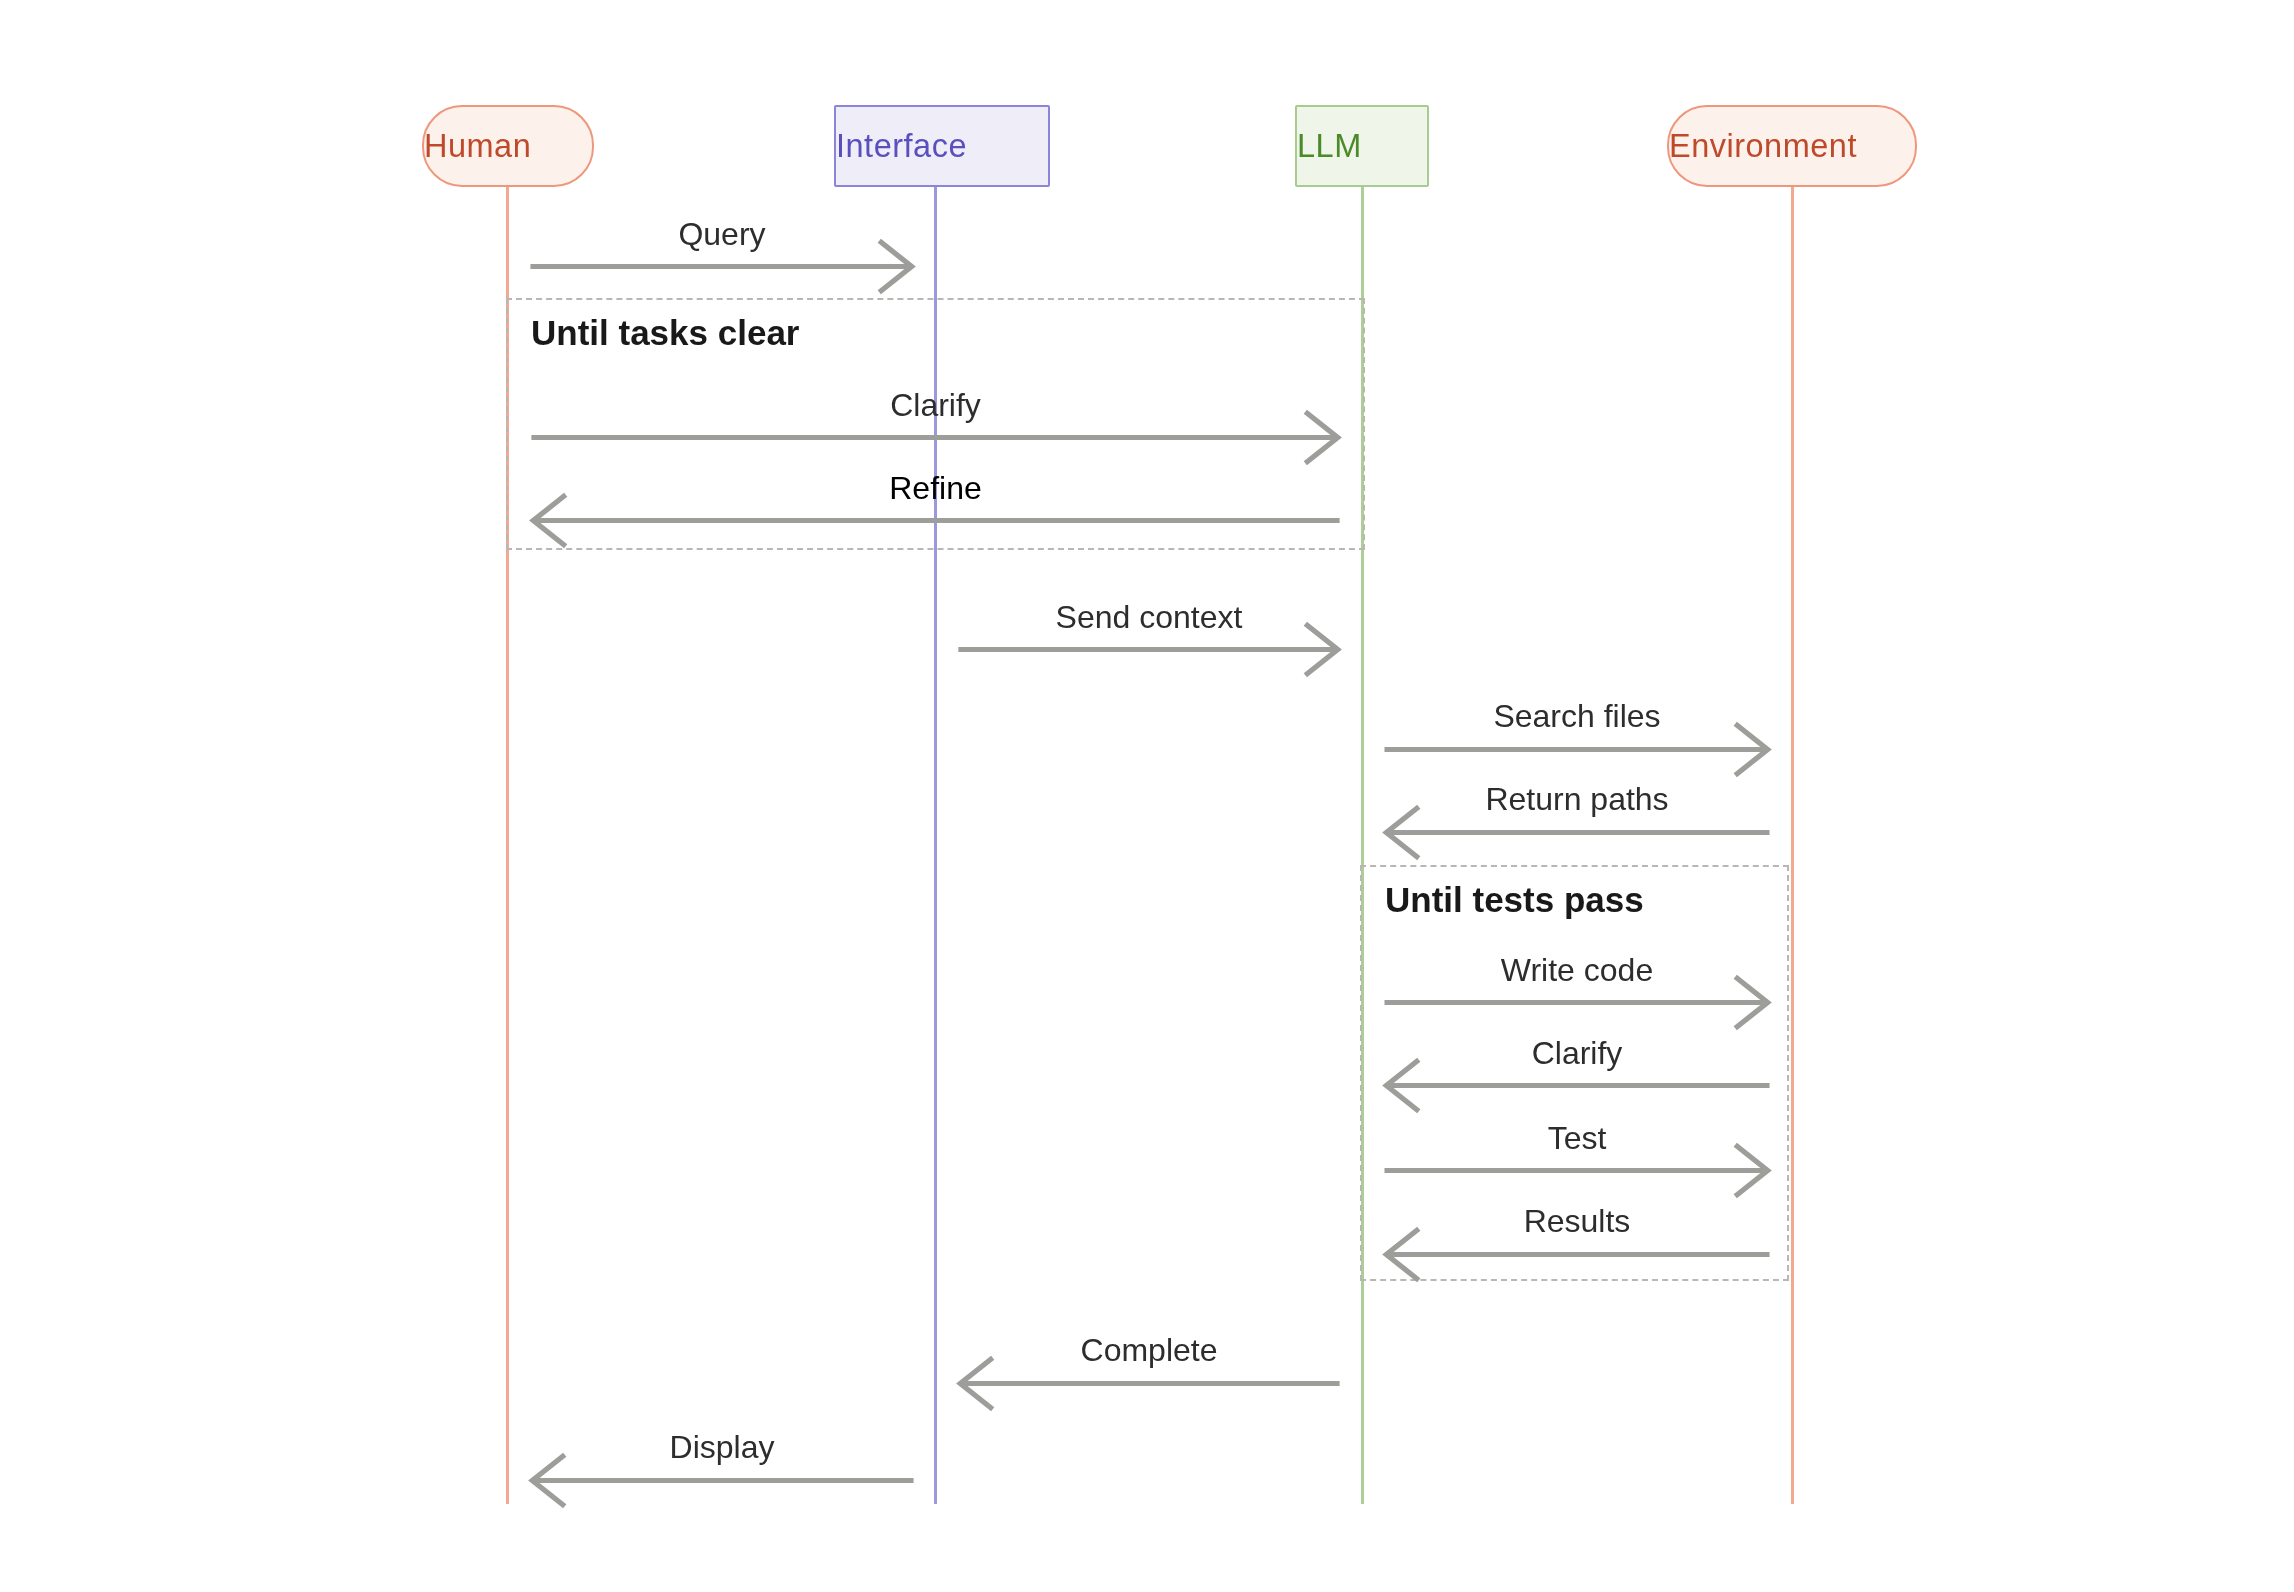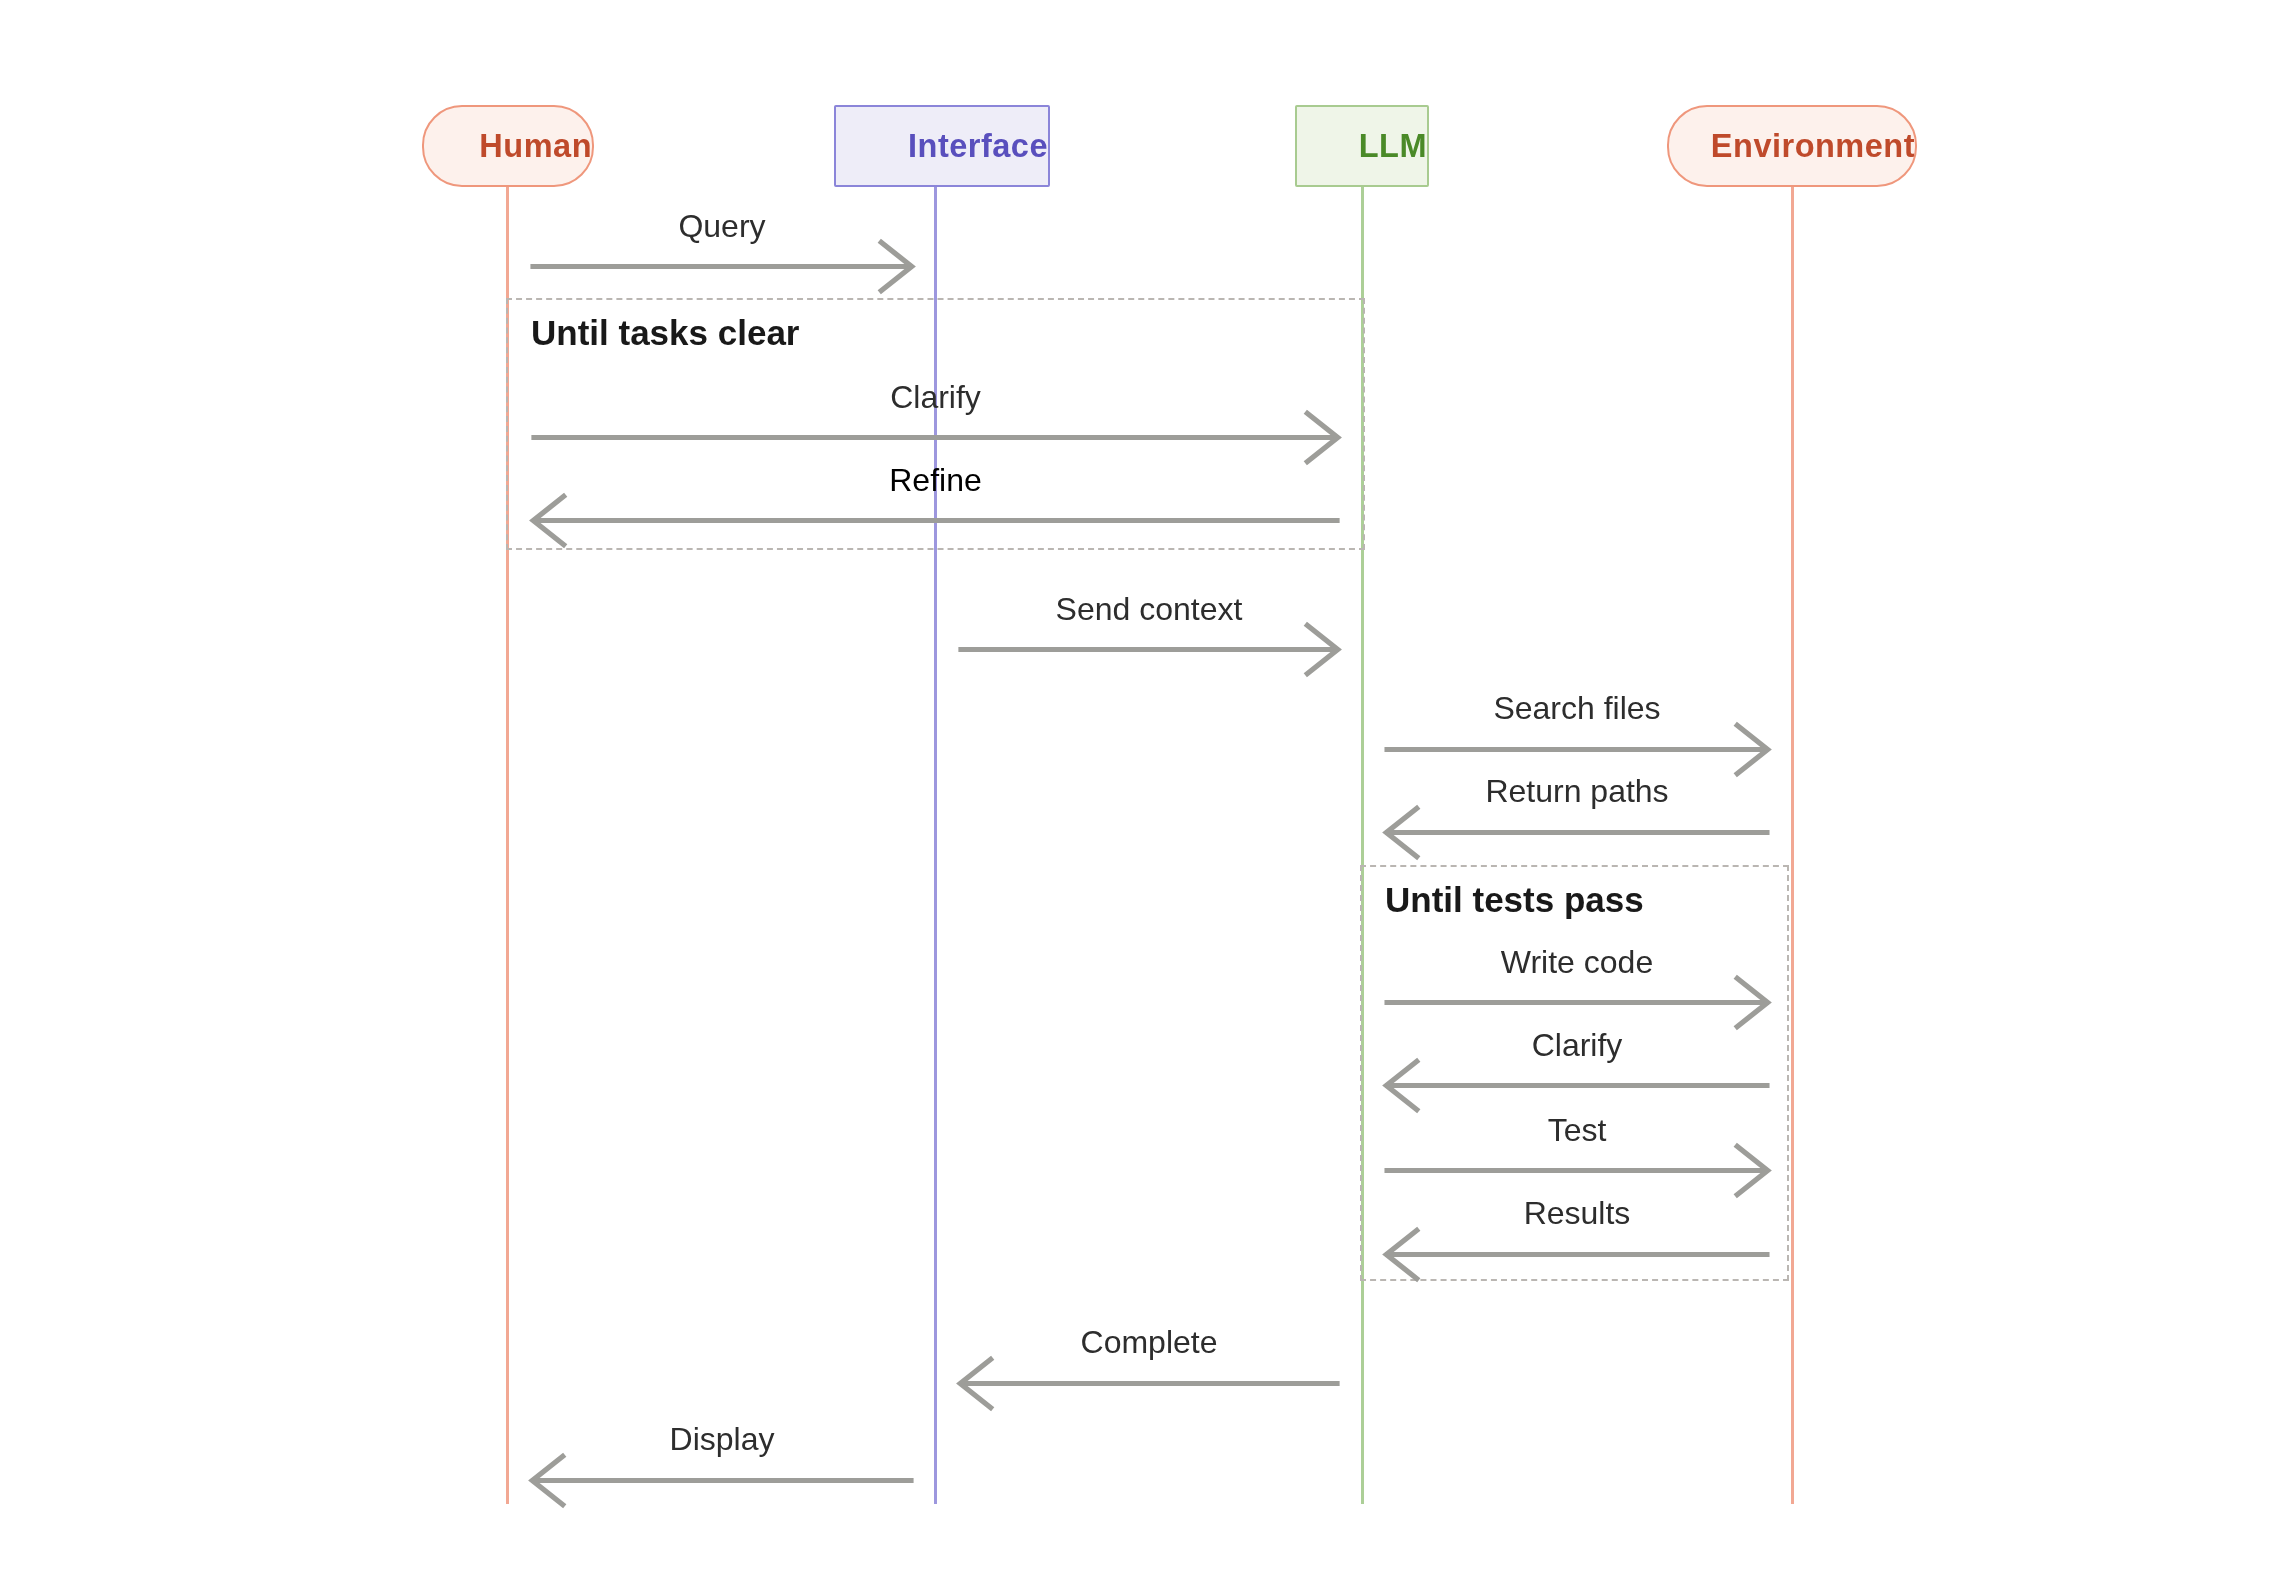--- a/index.html
+++ b/index.html
@@ -13,23 +13,23 @@
     height: 1593px;
     background: #ffffff;
     overflow: hidden;
     font-family: "Liberation Sans", sans-serif;
   }
   .actor {
     position: absolute;
     box-sizing: border-box;
     display: flex;
     align-items: center;
-    justify-content: flex-end;
+    justify-content: flex-start;
     font-size: 32.5px;
-    font-weight: 700;
+    font-weight: 400;
     letter-spacing: 0.5px;
   }
   .actor.pill { border-radius: 40px; }
   .actor.rect { border-radius: 1.9px; }
   .lifeline {
     position: absolute;
     width: 2.9px;
   }
   .loopbox {
     position: absolute;
@@ -47,20 +47,21 @@
     white-space: nowrap;
   }
   .msg-label {
     position: absolute;
     height: 40px;
     line-height: 40px;
     text-align: center;
     font-size: 32px;
     color: #2d2d2d;
     white-space: nowrap;
+    margin-top: 8px;
   }
   .msg-arrow {
     position: absolute;
     overflow: visible;
   }
 </style>
 </head>
 <body>
 
 <div id="canvas" style="background: rgb(255, 255, 255);">

